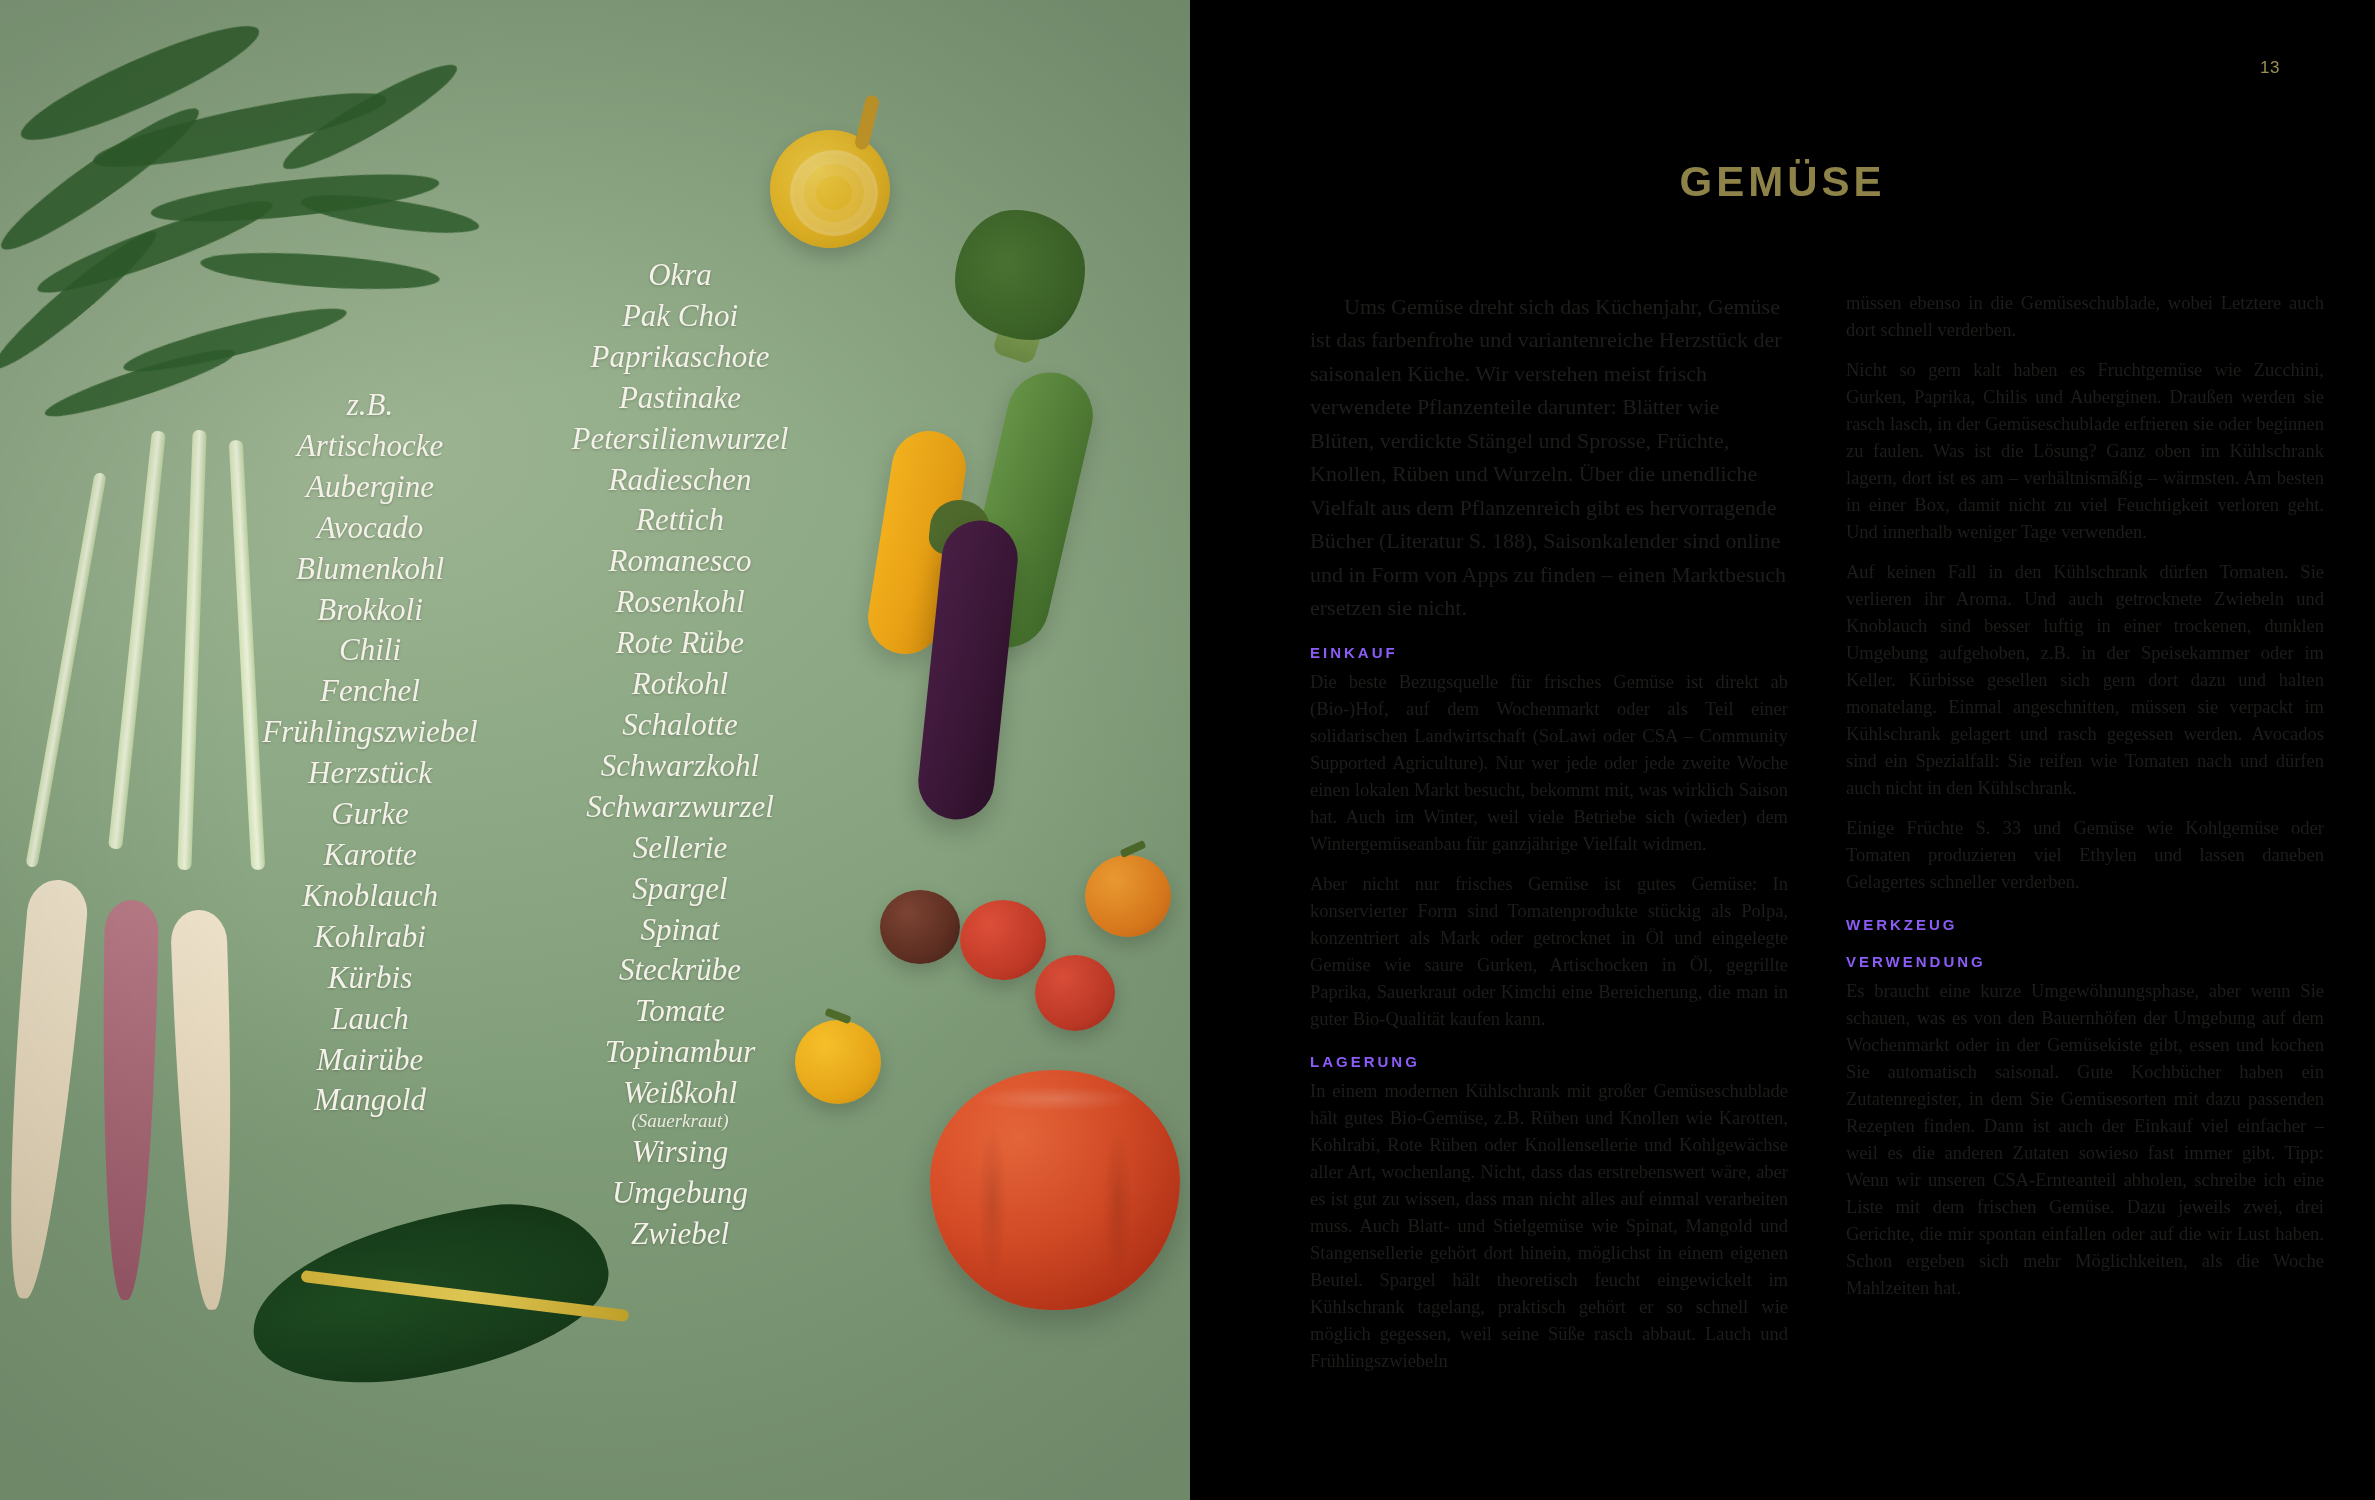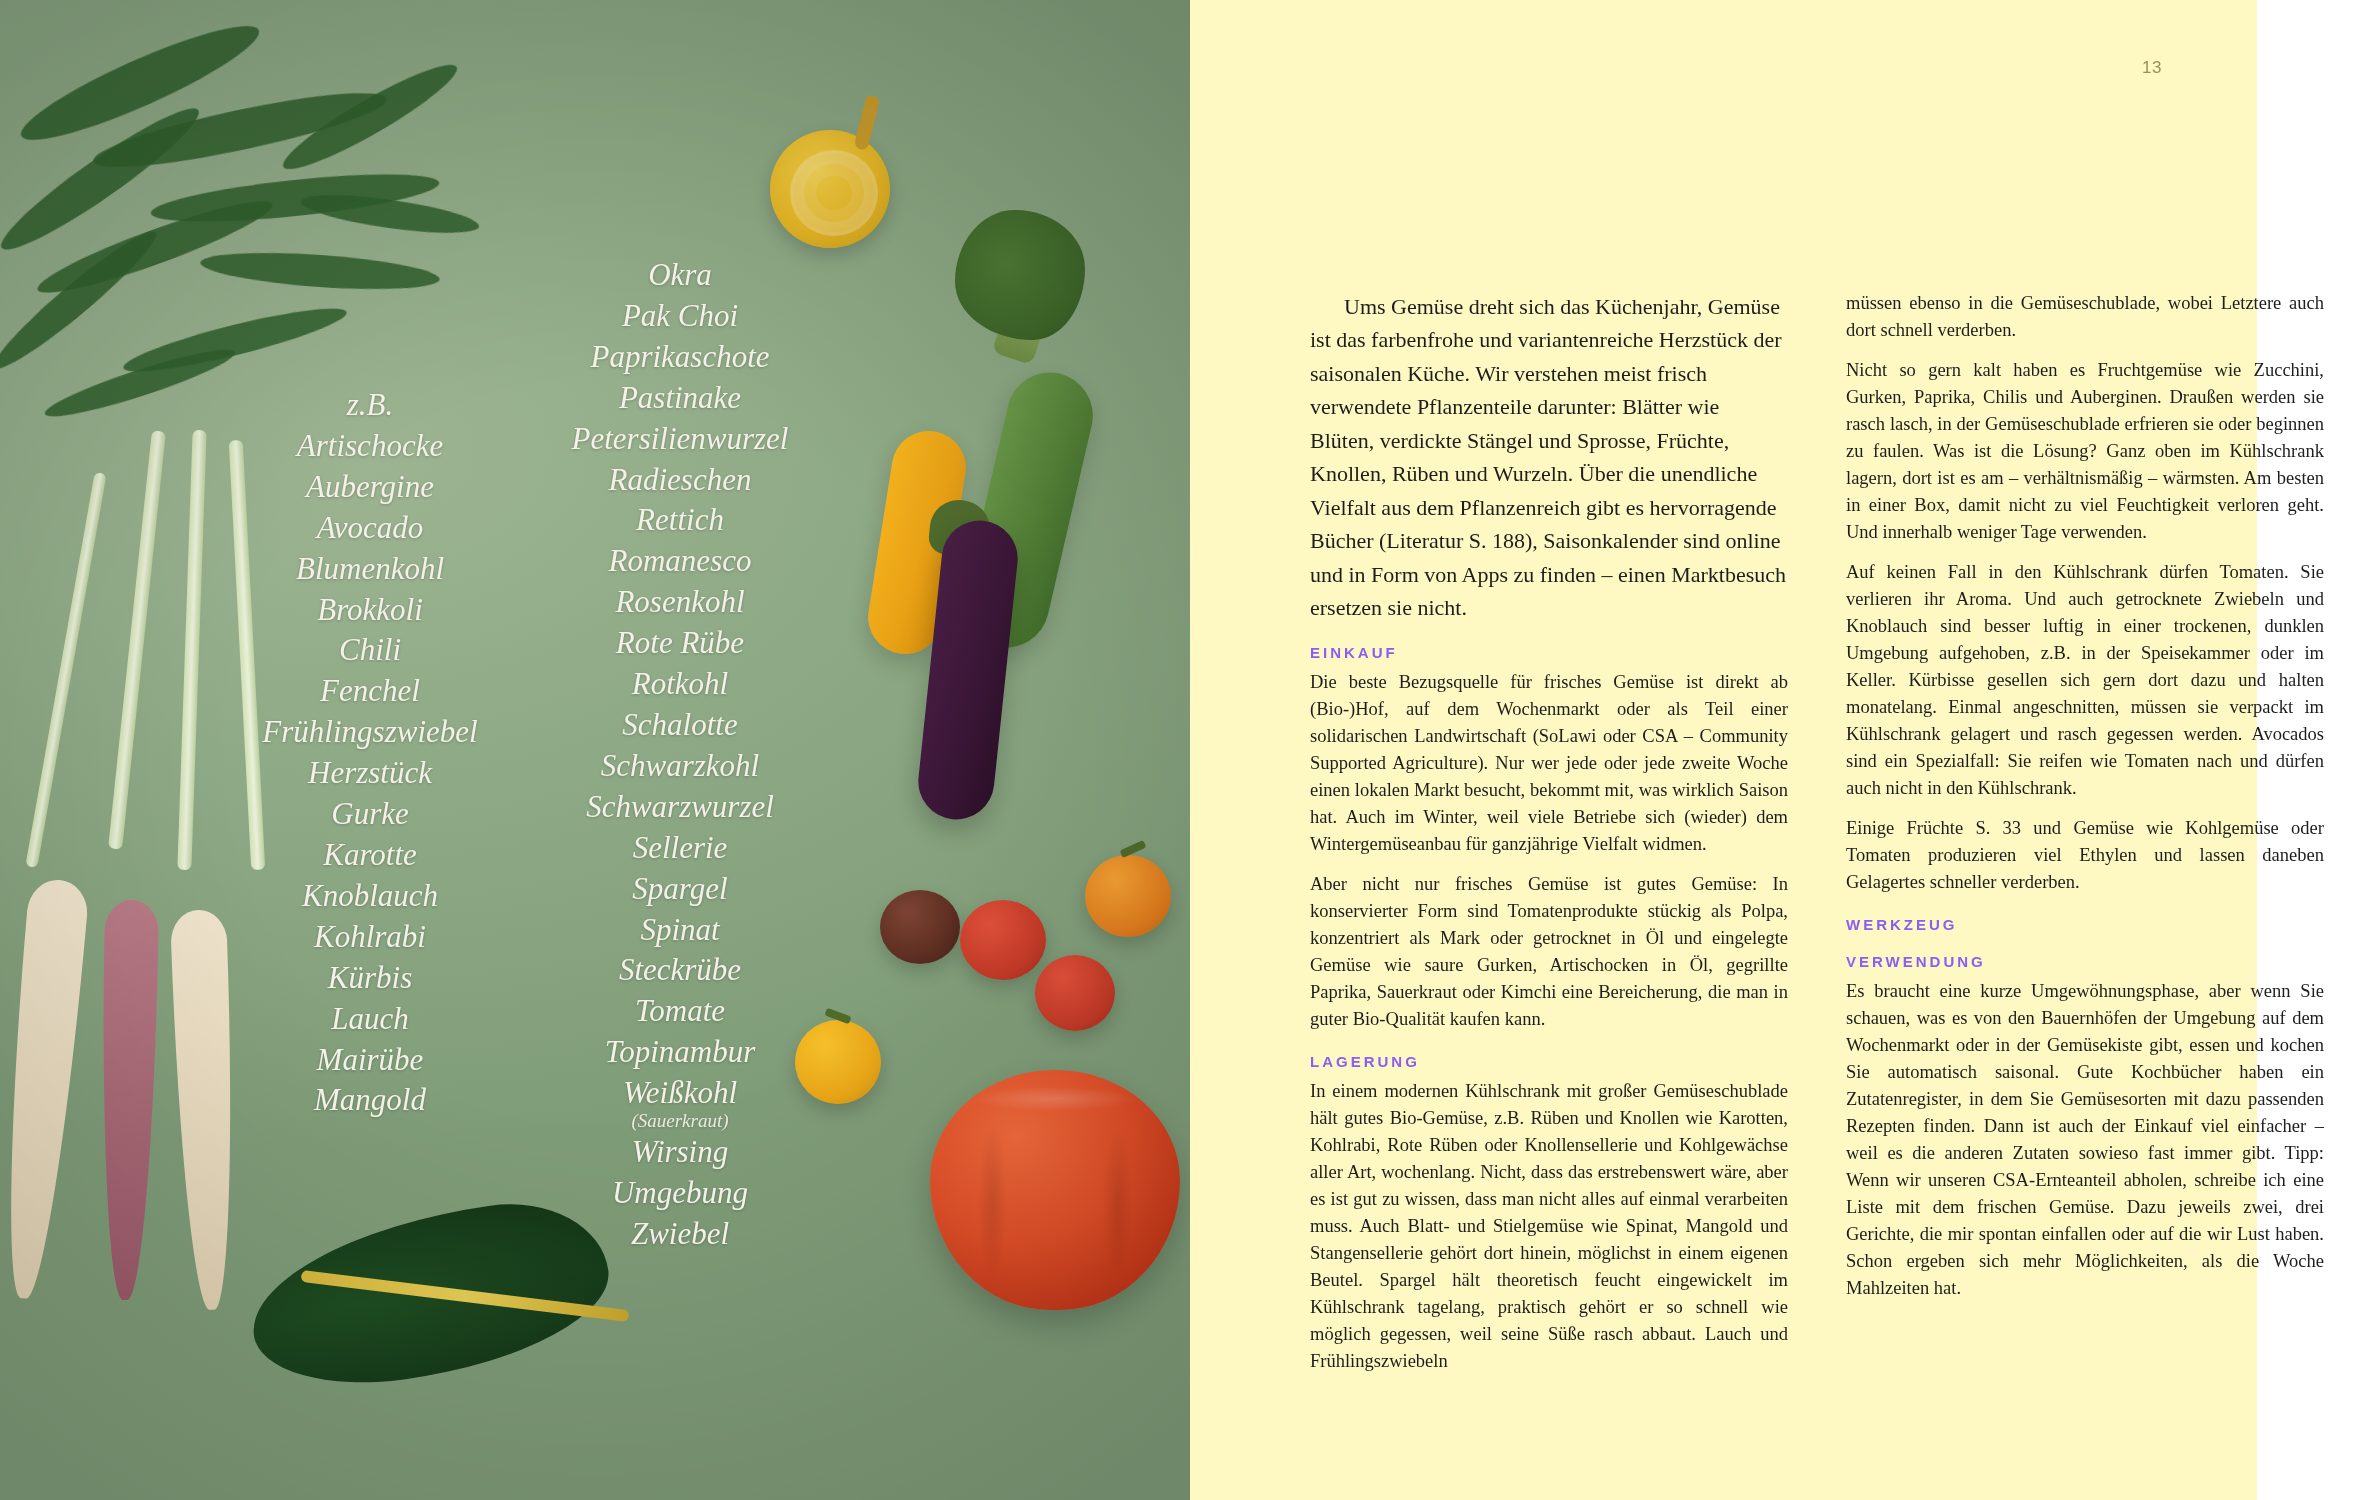--- a/index.html
+++ b/index.html
@@ -229,23 +229,23 @@
   .sub-note {
     font-size: 19px;
     font-style: italic;
     opacity: .92;
     margin-top: -4px;
     margin-bottom: 0;
   }
 
   
   .right-page {
-    width: 1067px;
+    width: 1185px;
     height: 1500px;
-    background: #fef9c3;
+    background: #000000;
     position: relative;
   }
   .folio {
     position: absolute;
     top: 58px; right: 95px;
     font-family: "Liberation Sans", sans-serif;
     font-size: 17px;
     letter-spacing: .6px;
     color: #9a8f55;
   }
@@ -400,20 +400,21 @@
         <div class="sub-note">(Sauerkraut)</div>
         <div class="entry">Wirsing</div>
         <div class="entry">Umgebung</div>
         <div class="entry">Zwiebel</div>
       </div>
     </div>
   </div>
 
   <div class="right-page">
     <div class="folio">13</div>
+    <div class="chapter-title">GEMÜSE</div>
   </div>
 
   <div class="columns">
 
     <div class="textcol">
       <p class="lead">Ums Gemüse dreht sich das Küchenjahr, Gemüse ist das farbenfrohe und variantenreiche Herzstück der saisonalen Küche. Wir verstehen meist frisch verwendete Pflanzenteile darunter: Blätter wie Blüten, verdickte Stängel und Sprosse, Früchte, Knollen, Rüben und Wurzeln. Über die unendliche Vielfalt aus dem Pflanzenreich gibt es hervorragende Bücher (Literatur S. 188), Saisonkalender sind online und in Form von Apps zu finden – einen Marktbesuch ersetzen sie nicht.</p>
 
       <div class="subhead">EINKAUF</div>
       <p class="body">Die beste Bezugsquelle für frisches Gemüse ist direkt ab (Bio-)Hof, auf dem Wochenmarkt oder als Teil einer solidarischen Landwirtschaft (SoLawi oder CSA – Community Supported Agriculture). Nur wer jede oder jede zweite Woche einen lokalen Markt besucht, bekommt mit, was wirklich Saison hat. Auch im Winter, weil viele Betriebe sich (wieder) dem Wintergemüseanbau für ganzjährige Vielfalt widmen.</p>
       <p class="body">Aber nicht nur frisches Gemüse ist gutes Gemüse: In konservierter Form sind Tomatenprodukte stückig als Polpa, konzentriert als Mark oder getrocknet in Öl und eingelegte Gemüse wie saure Gurken, Artischocken in Öl, gegrillte Paprika, Sauerkraut oder Kimchi eine Bereicherung, die man in guter Bio-Qualität kaufen kann.</p>

